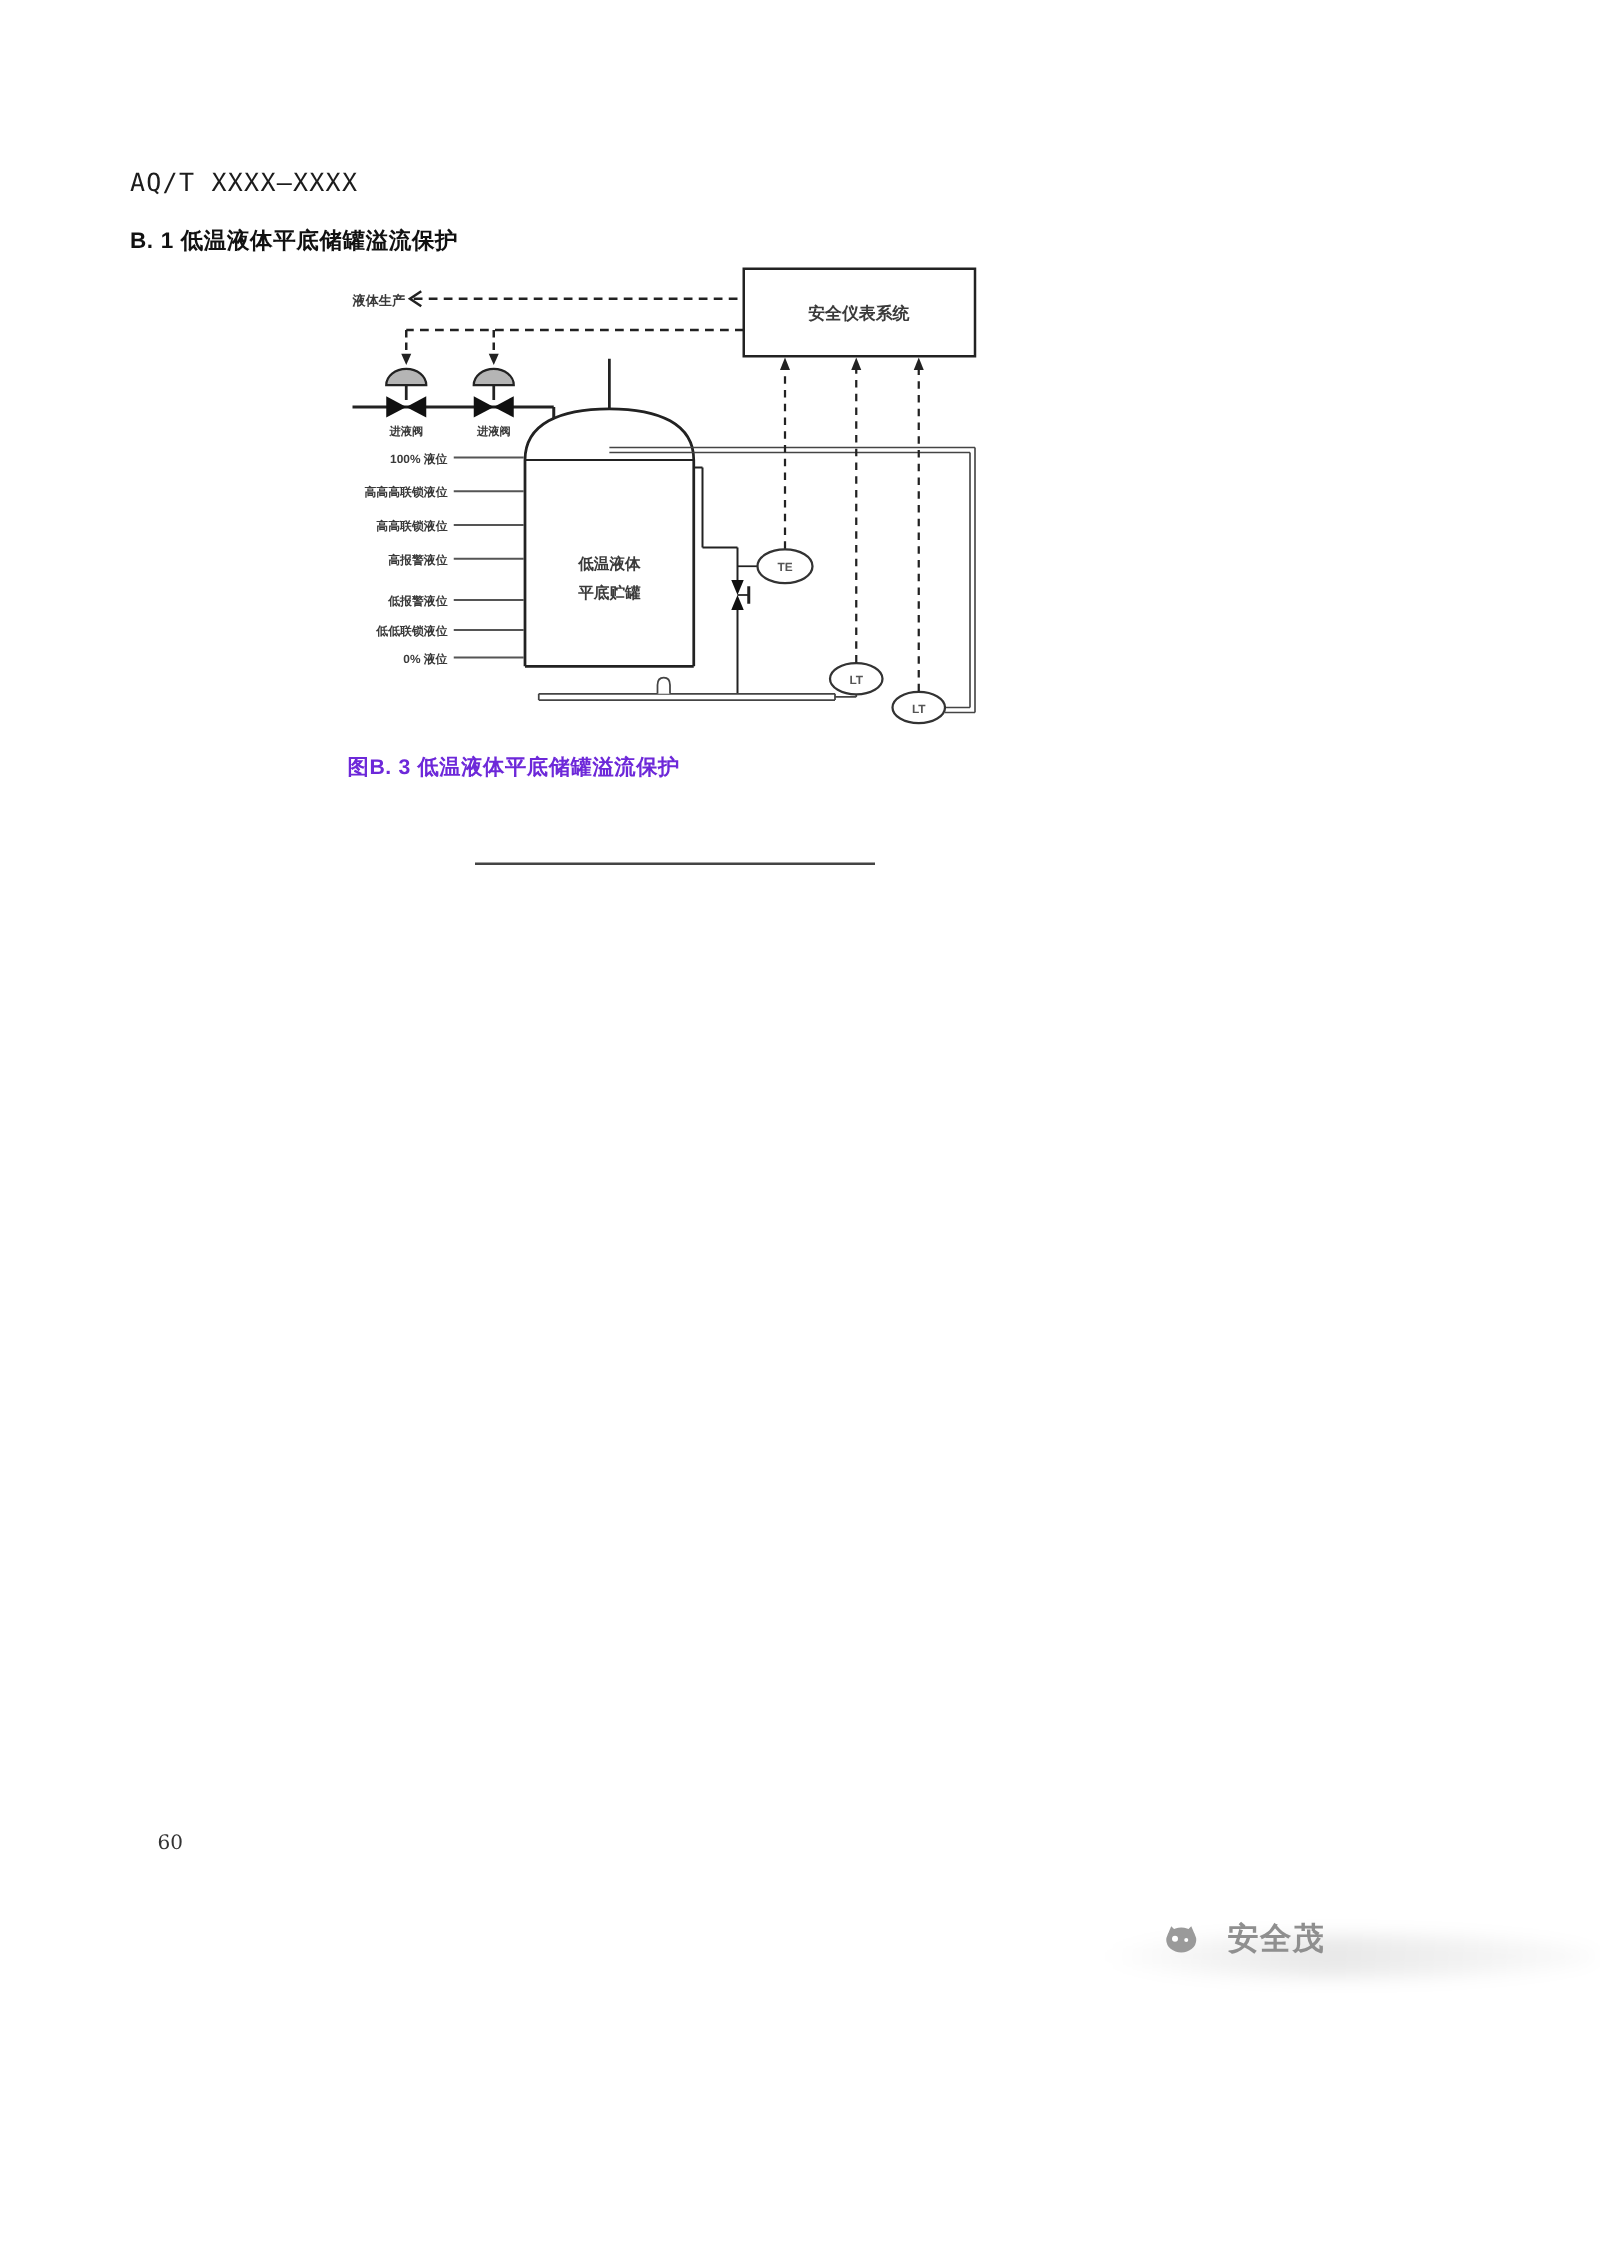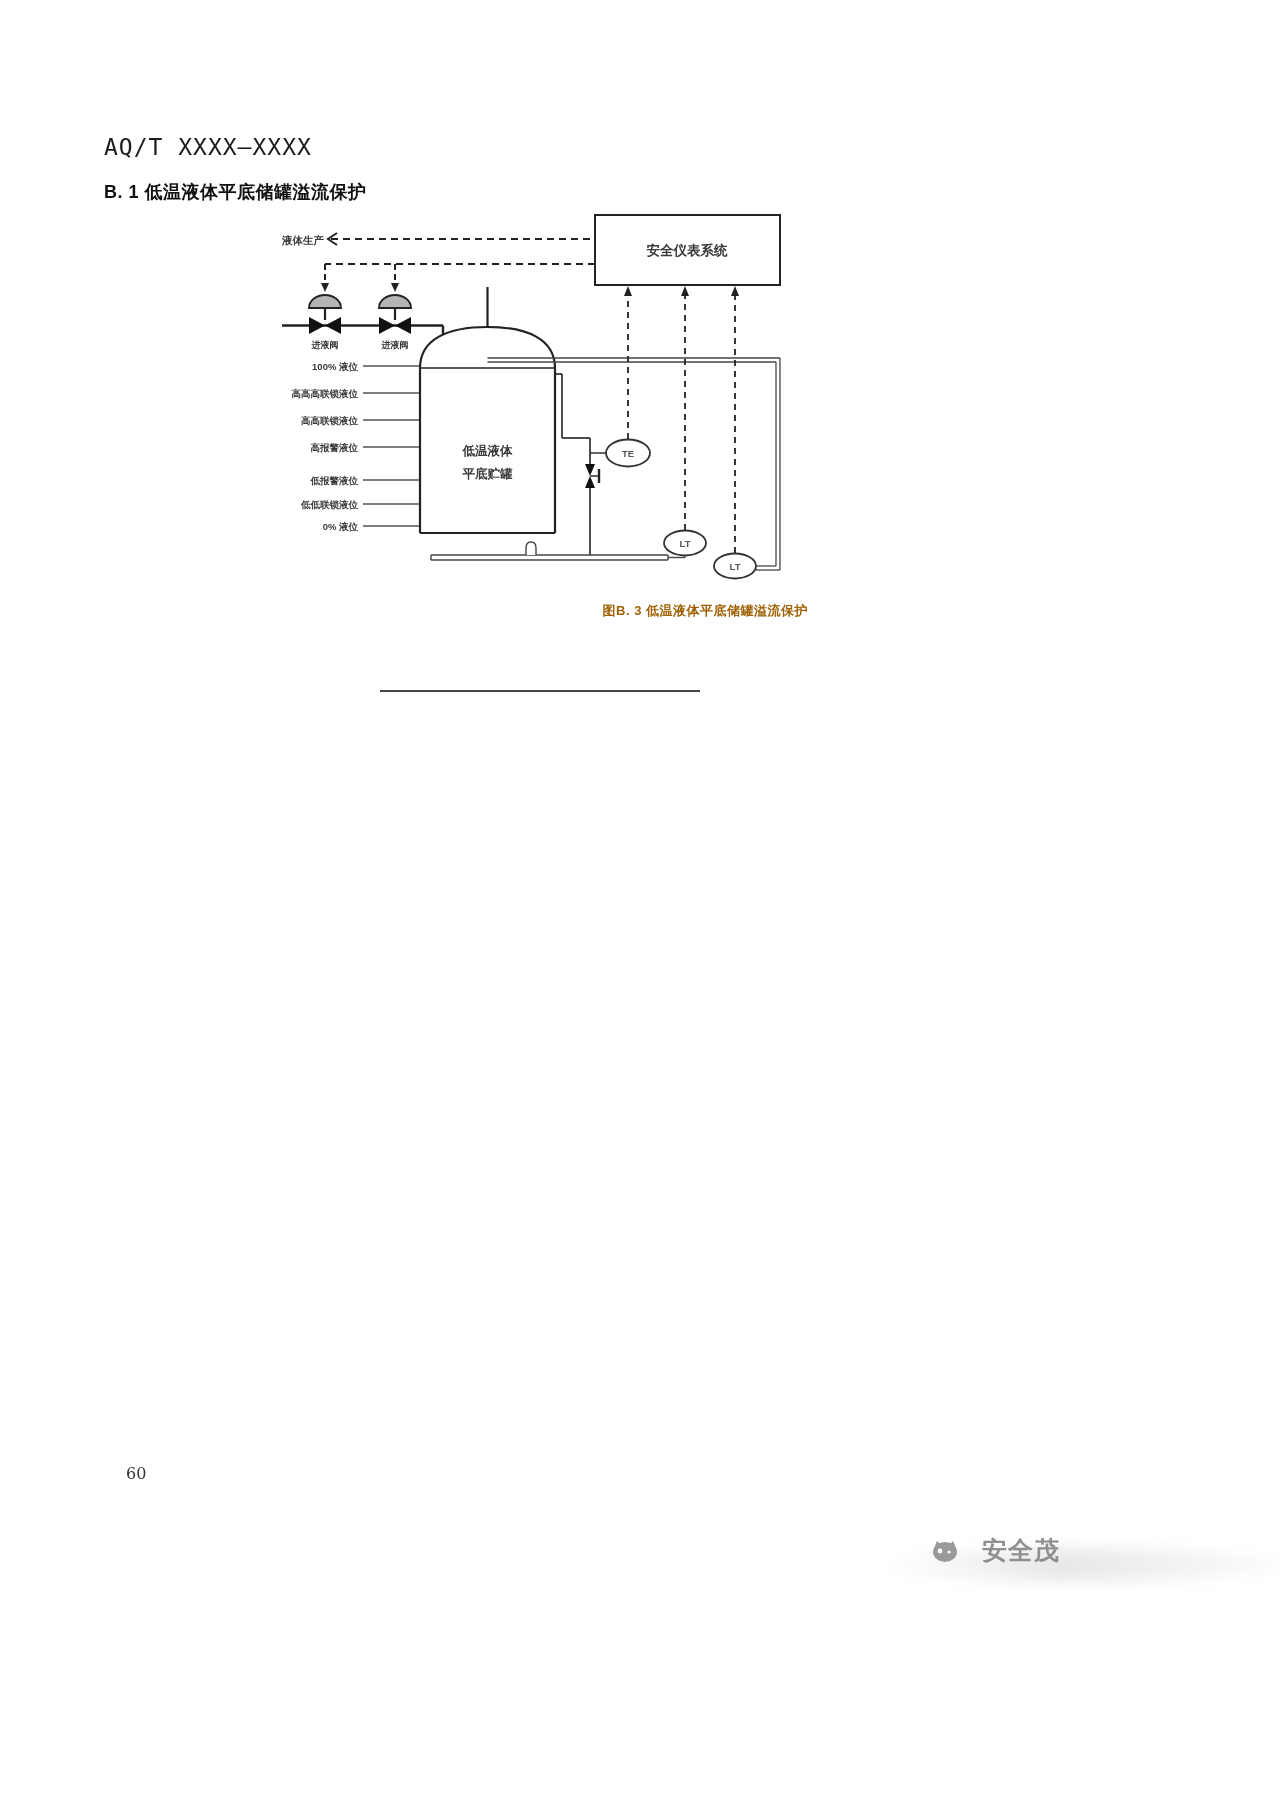--- a/index.html
+++ b/index.html
@@ -3,30 +3,30 @@
 <meta charset="utf-8">
 <style>
   html,body{margin:0;padding:0;}
   body{
     width:1280px;height:1810px;background:#ffffff;position:relative;
     font-family:"Liberation Sans", sans-serif;color:#222;overflow:hidden;
   }
   .doc-header{
     position:absolute;left:104px;top:134px;
     font-family:"DejaVu Sans Mono", monospace;
-    font-size:23px;letter-spacing:1px;color:#1c1c1c;font-weight:500;
+    font-size:20px;letter-spacing:1px;color:#1c1c1c;font-weight:500;
   }
   .section-heading{
     position:absolute;left:104px;top:180px;
     font-size:18px;font-weight:700;color:#111;letter-spacing:.5px;
   }
   .diagram-wrap{position:absolute;left:268px;top:208px;width:530px;height:400px;}
   .figure-caption{
-    position:absolute;left:278px;top:602px;width:530px;text-align:right;
-    font-size:13px;font-weight:700;color:#a16207;letter-spacing:.5px;
+    position:absolute;left:278px;top:602px;width:530px;text-align:left;
+    font-size:17px;font-weight:700;color:#6d28d9;letter-spacing:.5px;
   }
   .end-rule{
     position:absolute;left:380px;top:690px;width:320px;height:2px;background:#444;
   }
   .page-number{
     position:absolute;left:126px;top:1464px;
     font-family:"DejaVu Serif", serif;font-size:16px;color:#333;
   }
   .watermark{
     position:absolute;right:220px;top:1534px;display:flex;align-items:center;gap:22px;

